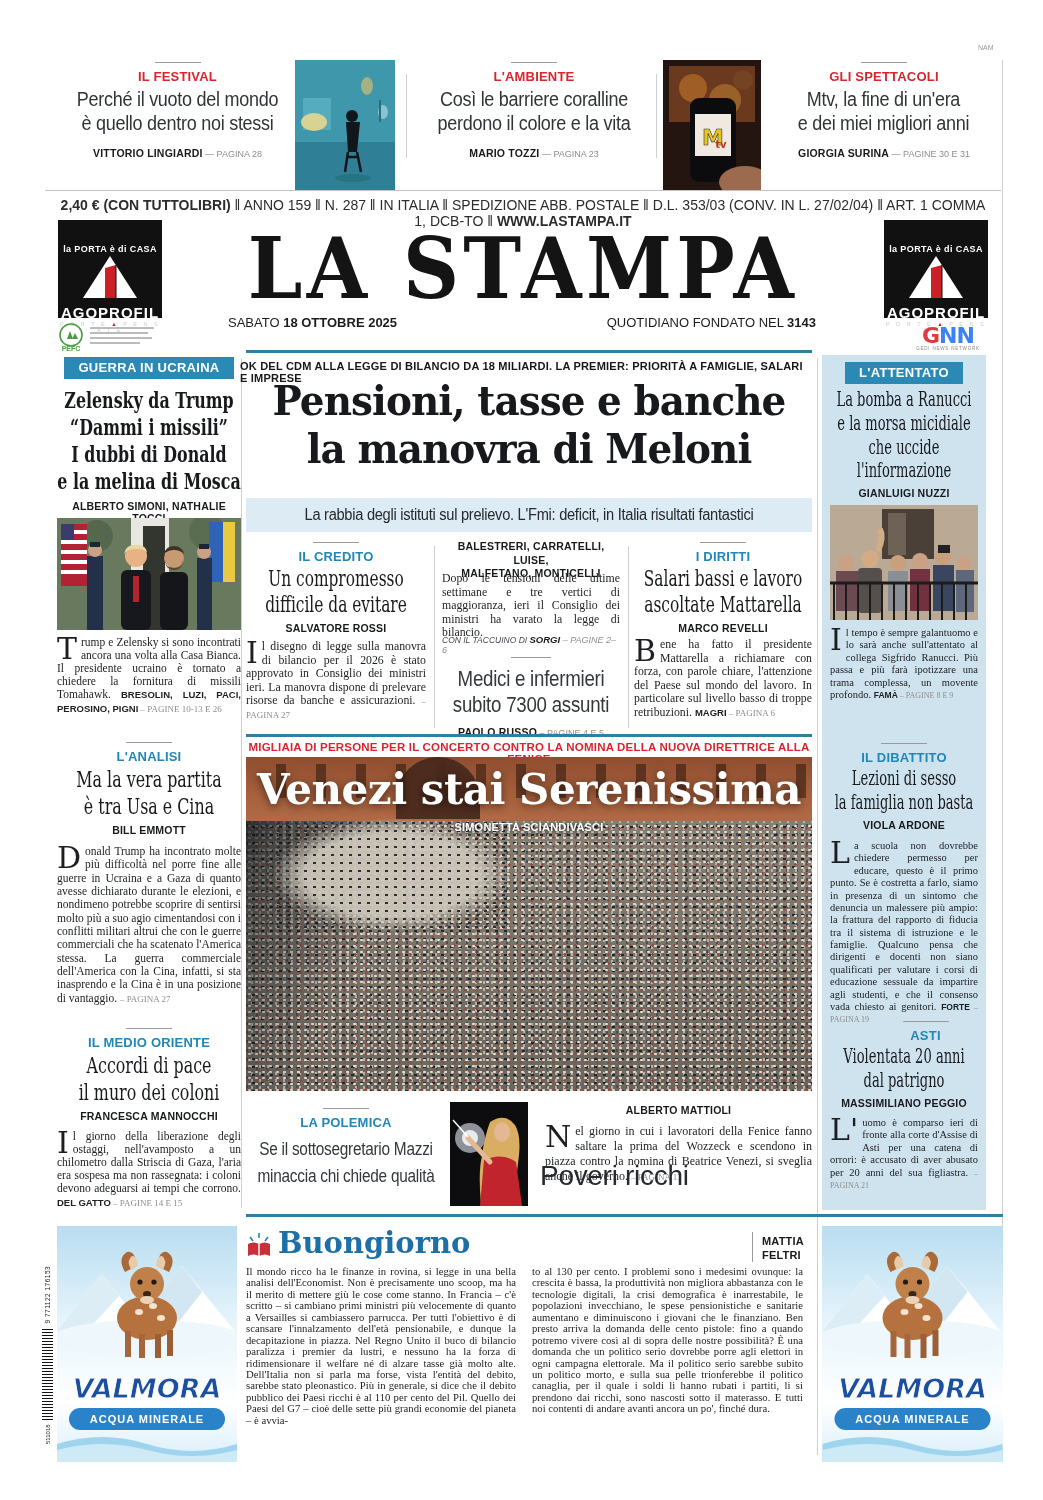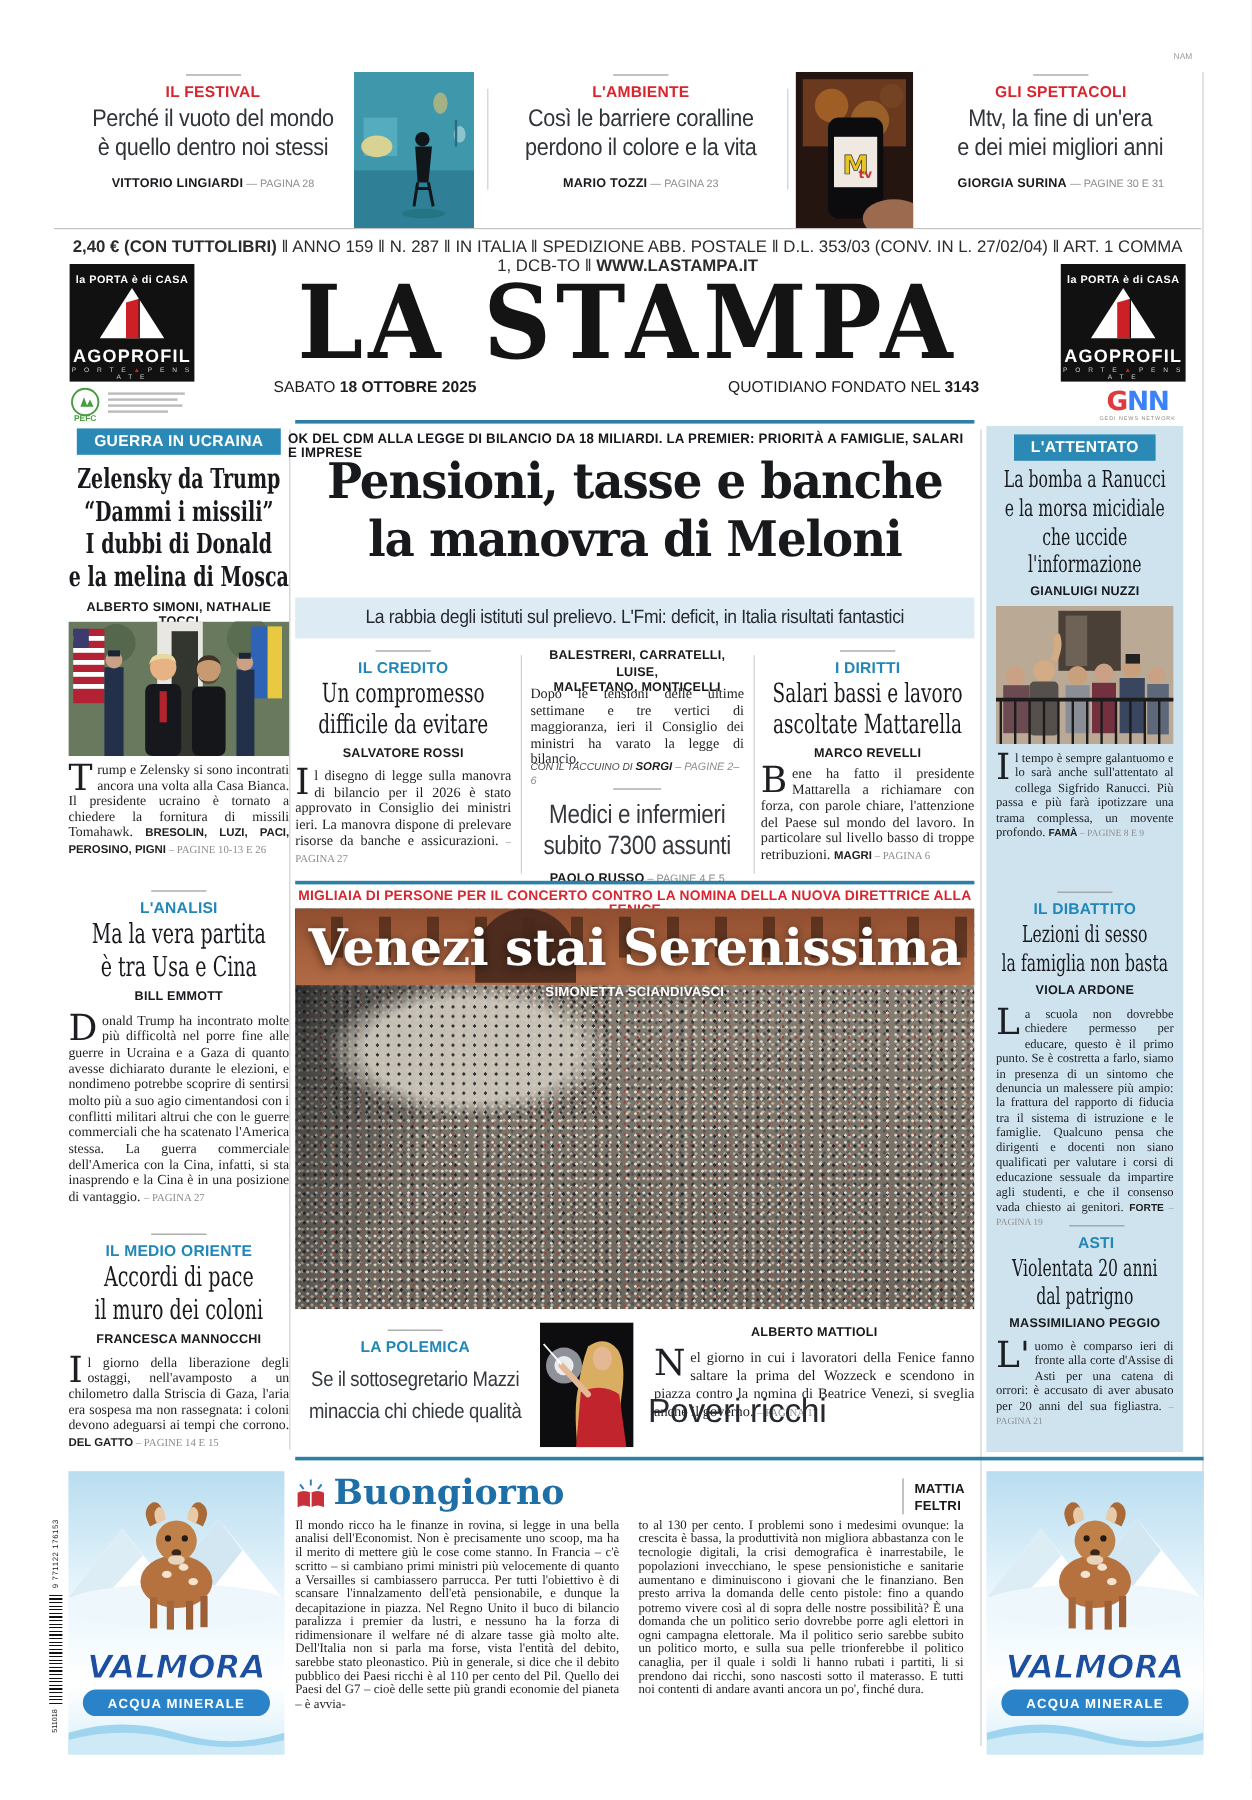--- a/index.html
+++ b/index.html
@@ -17,21 +17,21 @@
   .hll{font-family:"Liberation Sans",sans-serif;font-weight:400;color:#303439;letter-spacing:-.3px;}
   .by{font-weight:bold;font-size:10.5px;color:#17191c;letter-spacing:.2px;}
   .pg{font-weight:normal;font-size:9px;color:#8d8d8d;letter-spacing:0;}
   .bodyt{font-family:"Liberation Serif",serif;color:#1c1e21;text-align:justify;}
   .dc::first-letter{float:left;font-family:"DejaVu Serif",serif;font-size:30px;line-height:24px;padding:1px 4px 0 0;}
   .ref{font-weight:bold;font-size:9.5px;font-family:"Liberation Sans",sans-serif;}
   .thinv{position:absolute;width:1px;background:#cfcfcf;}
   .thinh{position:absolute;height:1px;background:#c4c4c4;}
   .teal{position:absolute;height:3px;background:#2e7fa6;}
   .sx{transform-origin:center top;}
-  .agp{background:#111;color:#fff;text-align:center;padding-top:8px;}
+  .agp{background:#111;color:#fff;text-align:center;padding-top:24px;}
   .agp .t1{font-size:9px;font-weight:bold;letter-spacing:.4px;}
   .agp .nm{font-size:15px;font-weight:bold;letter-spacing:1px;margin-top:2px;}
   .agp .tg{font-size:5.5px;color:#ccc;letter-spacing:2.5px;}
   .agp .tg .tri{color:#cc2027;}
   .fen-bg{inset:0;background:
     linear-gradient(115deg, rgba(10,14,18,.95) 0%, rgba(10,14,18,.5) 9%, rgba(10,14,18,0) 28%),
     radial-gradient(circle, #e3ddd2 0 1.1px, transparent 1.2px),
     radial-gradient(circle, #23272e 0 1.3px, transparent 1.4px),
     radial-gradient(circle, #96483c 0 1px, transparent 1.1px),
     radial-gradient(circle, #b8b0a2 0 1.2px, transparent 1.3px),
@@ -380,21 +380,21 @@
     </p>
 
     <div class="abs ctr kick kblu divtop" style="left:0;top:388px;width:164px;">IL DIBATTITO</div>
     <div class="abs ctr hl prel sx" style="left:-28px;top:412px;width:220px;transform:scaleX(.67);font-size:19.5px;line-height:1.22;font-weight:normal;">Lezioni di sesso
 la famiglia non basta</div>
     <div class="abs ctr by" style="left:0;top:464px;width:164px;">VIOLA ARDONE</div>
     <p class="bodyt dc" style="position:absolute;left:8px;top:485px;width:148px;margin:0;font-size:10.5px;line-height:1.18;">
       <span>La scuola non dovrebbe chiedere permesso per educare, questo è il primo punto. Se è costretta a farlo, siamo in presenza di un sintomo che denuncia un malessere più ampio: la frattura del rapporto di fiducia tra il sistema di istruzione e le famiglie. Qualcuno pensa che dirigenti e docenti non siano qualificati per valutare i corsi di educazione sessuale da impartire agli studenti, e che il consenso vada chiesto ai genitori. </span><span class="ref" style="font-size:8.5px">FORTE</span><span class="pg" style="font-size:8px"> – PAGINA 19</span>
     </p>
 
-    <div class="abs ctr kick kblu divtop" style="left:0;top:666px;width:183px;">ASTI</div>
+    <div class="abs ctr kick kblu divtop" style="left:12px;top:666px;width:183px;">ASTI</div>
     <div class="abs ctr hl prel sx" style="left:-28px;top:690px;width:220px;transform:scaleX(.67);font-size:19.5px;line-height:1.22;font-weight:normal;">Violentata 20 anni
 dal patrigno</div>
     <div class="abs ctr by" style="left:0;top:742px;width:164px;">MASSIMILIANO PEGGIO</div>
     <p class="bodyt dc" style="position:absolute;left:8px;top:762px;width:148px;margin:0;font-size:10.5px;line-height:1.18;">
       <span>L'uomo è comparso ieri di fronte alla corte d'Assise di Asti per una catena di orrori: è accusato di aver abusato per 20 anni del sua figliastra. </span><span class="pg" style="font-size:8px">– PAGINA 21</span>
     </p>
   </div>
 
   <div class="abs" style="left:246px;top:1232px;width:26px;height:28px;">
     <svg width="26" height="28" viewBox="0 0 26 28">

